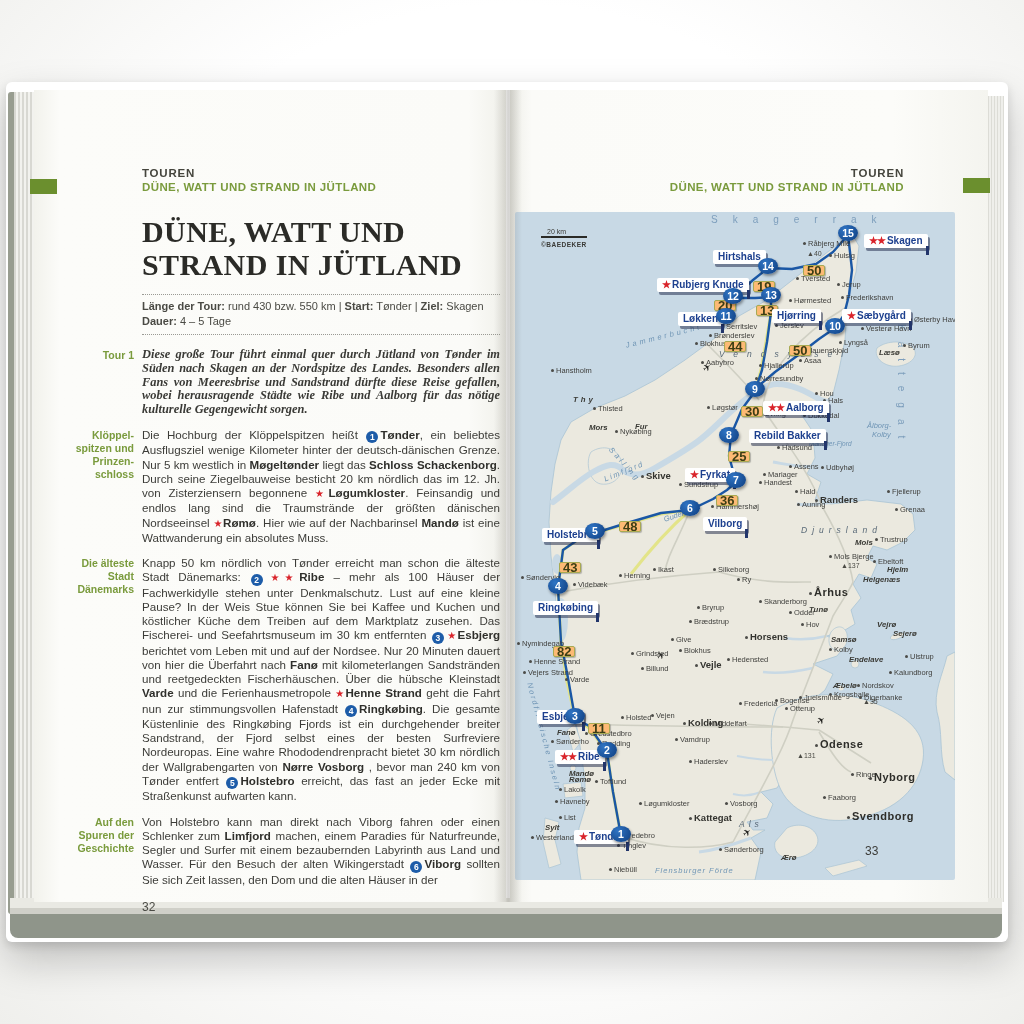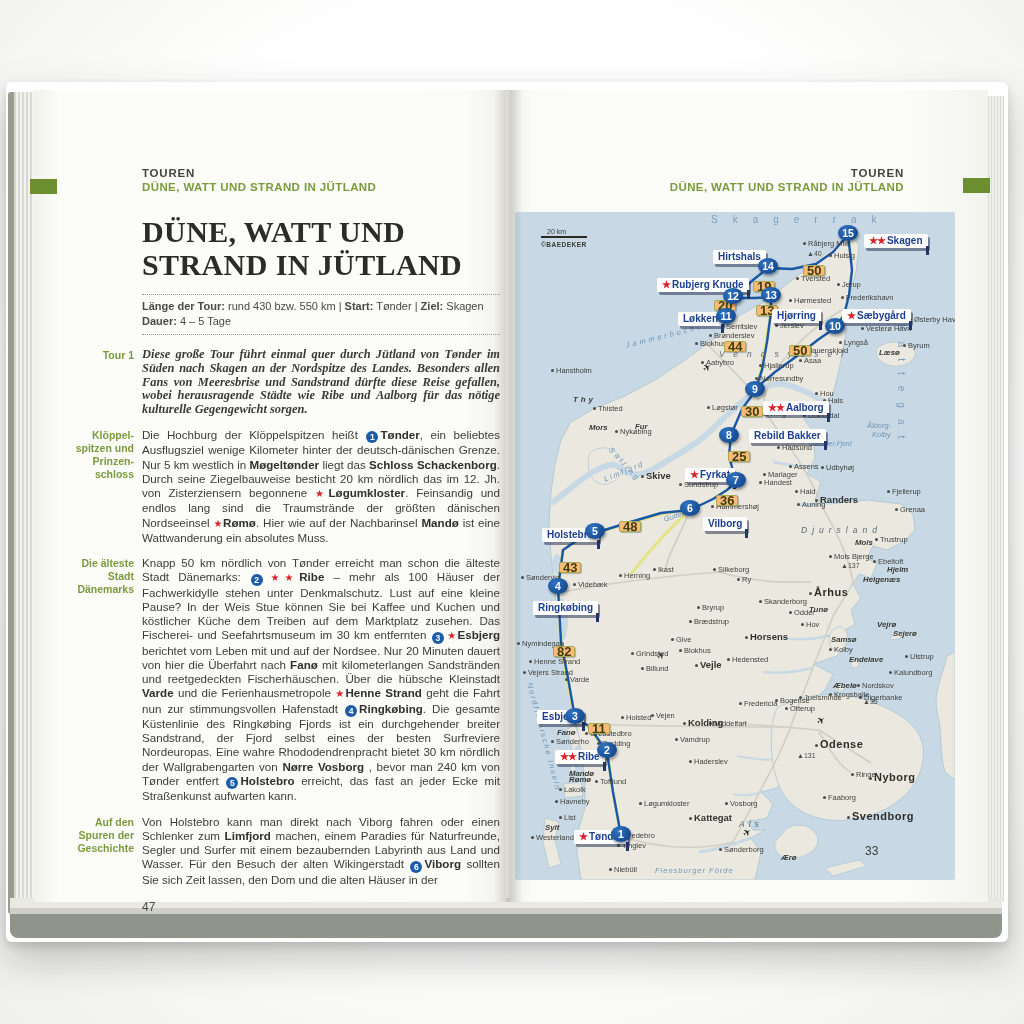--- a/index.html
+++ b/index.html
@@ -113,21 +113,21 @@
 Stadt
 Dänemarks</span>
         <div class="ptext">Knapp 50 km nördlich von Tønder erreicht man schon die älteste Stadt Dänemarks: <span class="nb">2</span><span class="st">★★</span><b>Ribe</b> – mehr als 100 Häuser der Fachwerkidylle stehen unter Denkmalschutz. Lust auf eine kleine Pause? In der Weis Stue können Sie bei Kaffee und Kuchen und köstlicher Küche dem Treiben auf dem Marktplatz zusehen. Das Fischerei- und Seefahrtsmuseum im 30 km entfernten <span class="nb">3</span><span class="st">★</span><b>Esbjerg</b> berichtet vom Leben mit und auf der Nordsee. Nur 20 Minuten dauert von hier die Überfahrt nach <b>Fanø</b> mit kilometerlangen Sandstränden und reetgedeckten Fischerhäuschen. Über die hübsche Kleinstadt <b>Varde</b> und die Ferienhausmetropole <span class="st">★</span><b>Henne Strand</b> geht die Fahrt nun zur stimmungsvollen Hafenstadt <span class="nb">4</span><b>Ringkøbing</b>. Die gesamte Küstenlinie des Ringkøbing Fjords ist ein durchgehender breiter Sandstrand, der Fjord selbst eines der besten Surfreviere Nordeuropas. Eine wahre Rhododendrenpracht bietet 30 km nördlich der Wallgrabengarten von <b>Nørre Vosborg</b> , bevor man 240 km von Tønder entfert <span class="nb">5</span><b>Holstebro</b> erreicht, das fast an jeder Ecke mit Straßenkunst aufwarten kann.</div>
       </div>
       <div class="row">
         <span class="mnote" style="color:#7a9b3d">Auf den
 Spuren der
 Geschichte</span>
         <div class="ptext">Von Holstebro kann man direkt nach Viborg fahren oder einen Schlenker zum <b>Limfjord</b> machen, einem Paradies für Naturfreunde, Segler und Surfer mit einem bezaubernden Labyrinth aus Land und Wasser. Für den Besuch der alten Wikingerstadt <span class="nb">6</span><b>Viborg</b> sollten Sie sich Zeit lassen, den Dom und die alten Häuser in der</div>
       </div>
-      <div class="pagenum">47</div>
+      <div class="pagenum">32</div>
     </div>
   </div>
 </div>
 
 <div class="page right">
   <div class="rp-head">
     <div class="kicker">TOUREN</div>
     <div class="kicker-sub" style="color:#7a9b3d">DÜNE, WATT UND STRAND IN JÜTLAND</div>
   </div>
 

